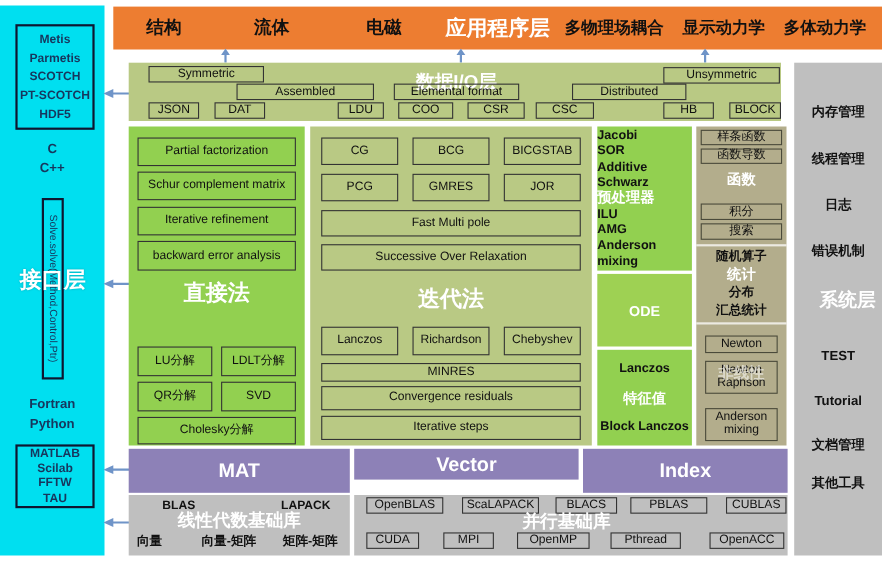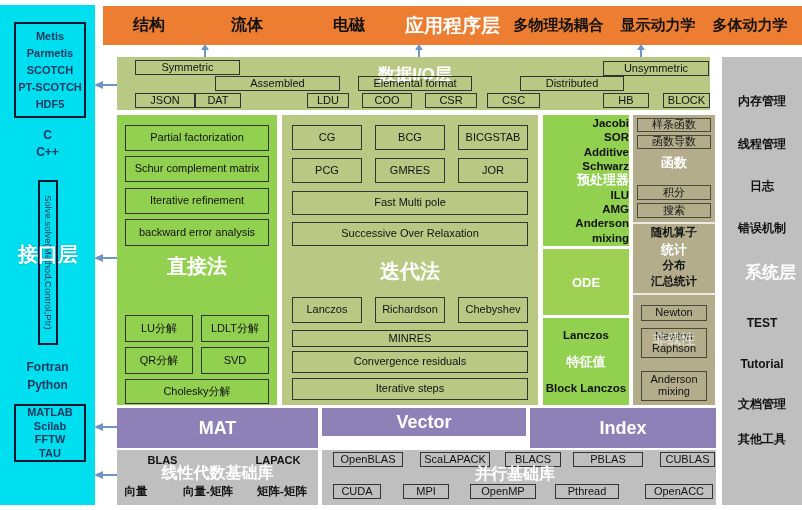--- a/index.html
+++ b/index.html
@@ -106,21 +106,21 @@
       </svg>
     </div>
 
   <div class="panel" style="left:117px;top:57px;width:593px;height:53px;background:#b9c984;"></div>
   <div class="lbl wt" style="left:360px;top:64px;width:110px;height:20px;font-size:17px;">数据I/O层</div>
   <div class="bx" style="left:135px;top:60px;width:105px;height:15px;">Symmetric</div>
   <div class="bx" style="left:603px;top:61px;width:106px;height:15px;">Unsymmetric</div>
   <div class="bx" style="left:215px;top:76px;width:125px;height:15px;">Assembled</div>
   <div class="bx" style="left:358px;top:76px;width:114px;height:15px;">Elemental format</div>
   <div class="bx" style="left:520px;top:76px;width:104px;height:15px;">Distributed</div>
-  <div class="bx" style="left:135px;top:93px;width:60px;height:15px;">JSON</div>
+  <div class="bx" style="left:135px;top:93px;width:46px;height:15px;">JSON</div>
   <div class="bx" style="left:195px;top:93px;width:46px;height:15px;">DAT</div>
   <div class="bx" style="left:307px;top:93px;width:42px;height:15px;">LDU</div>
   <div class="bx" style="left:362px;top:93px;width:50px;height:15px;">COO</div>
   <div class="bx" style="left:425px;top:93px;width:52px;height:15px;">CSR</div>
   <div class="bx" style="left:487px;top:93px;width:53px;height:15px;">CSC</div>
   <div class="bx" style="left:603px;top:93px;width:46px;height:15px;">HB</div>
   <div class="bx" style="left:663px;top:93px;width:47px;height:15px;">BLOCK</div>
 
   <div class="panel" style="left:117px;top:115px;width:160px;height:290px;background:#92d050;"></div>
   <div class="bx" style="left:125px;top:125px;width:144px;height:26px;">Partial factorization</div>
@@ -145,21 +145,21 @@
   <div class="bx" style="left:292px;top:222px;width:236px;height:24px;">Successive Over Relaxation</div>
   <div class="lbl wt" style="left:282px;top:255px;width:256px;height:32px;font-size:20px;">迭代法</div>
   <div class="bx" style="left:292px;top:297px;width:70px;height:26px;">Lanczos</div>
   <div class="bx" style="left:375px;top:297px;width:70px;height:26px;">Richardson</div>
   <div class="bx" style="left:458px;top:297px;width:70px;height:26px;">Chebyshev</div>
   <div class="bx" style="left:292px;top:330px;width:236px;height:17px;">MINRES</div>
   <div class="bx" style="left:292px;top:351px;width:236px;height:22px;">Convergence residuals</div>
   <div class="bx" style="left:292px;top:378px;width:236px;height:22px;">Iterative steps</div>
 
   <div class="panel" style="left:543px;top:115px;width:86px;height:131px;background:#92d050;display:flex;
-              flex-direction:column;align-items:flex-end;justify-content:center;
+              flex-direction:column;align-items:flex-start;justify-content:center;
               font-size:11.5px;font-weight:bold;line-height:14.3px;text-align:center;color:#111;">
     <div>Jacobi</div>
     <div>SOR</div>
     <div>Additive</div>
     <div>Schwarz</div>
     <div class="wt" style="font-size:13px;">预处理器</div>
     <div>ILU</div>
     <div>AMG</div>
     <div>Anderson</div>
     <div>mixing</div>

